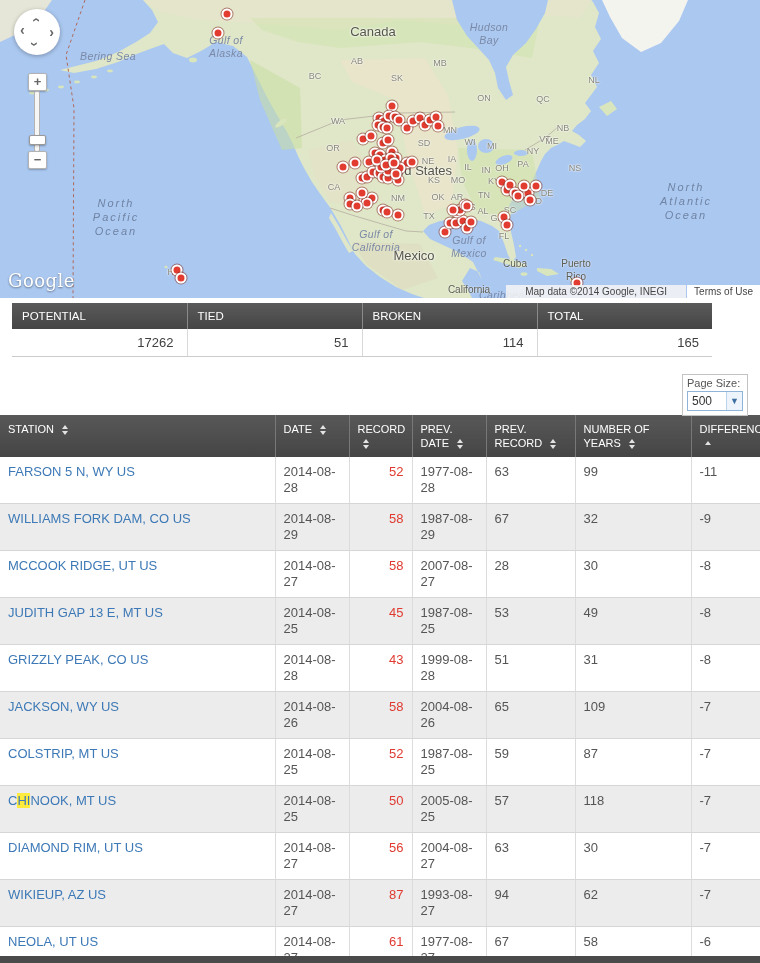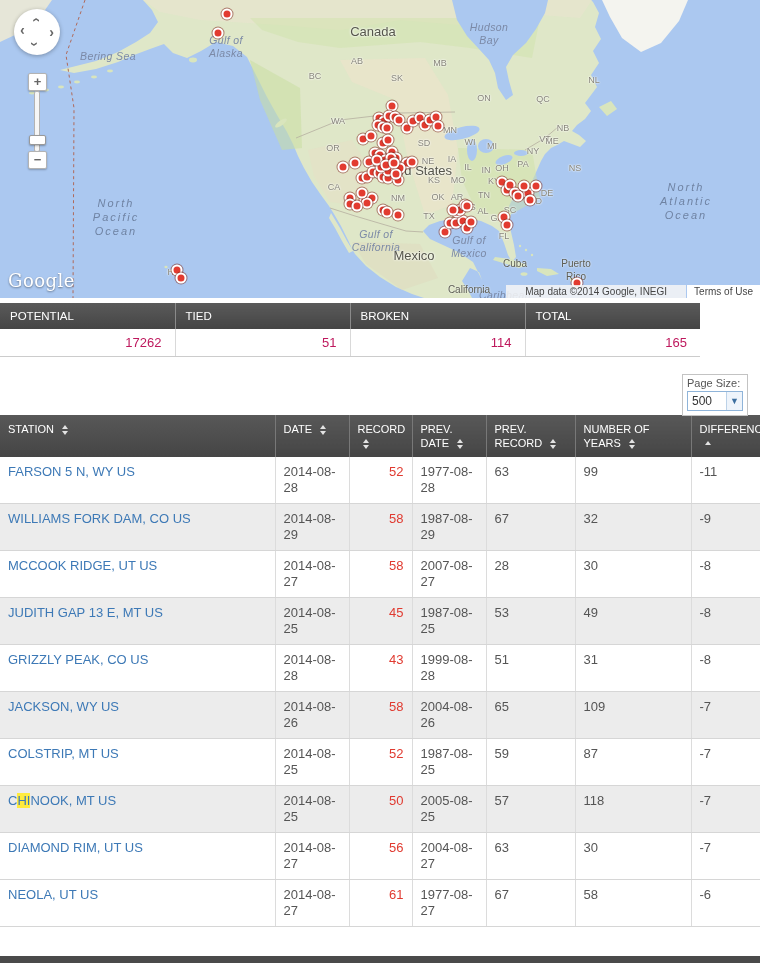--- a/index.html
+++ b/index.html
@@ -29,25 +29,25 @@
   .zin{top:73px}.zout{top:151px}
   .ztrack{position:absolute;left:34px;top:91px;width:4px;height:59px;background:#f6f6f6;border:1px solid #b3b3b3;border-radius:2px;cursor:pointer}
   .zhandle{position:absolute;left:29px;top:135px;width:15px;height:8px;background:#fff;border:1px solid #999;border-radius:2px;
            box-shadow:0 1px 2px rgba(0,0,0,.3);cursor:pointer}
   .glogo{position:absolute;left:8px;bottom:7px;color:#fff;font-size:18px;font-family:"DejaVu Serif",serif;
          letter-spacing:.5px;text-shadow:0 1px 2px rgba(0,0,0,.45);z-index:5}
   .attrib{position:absolute;right:0;bottom:0;display:flex;font-size:10px;color:#454545;z-index:7;line-height:13px}
   .attrib .mapdata{background:rgba(246,246,246,.85);padding:0 19px}
   .attrib .terms{background:#fff;padding:0 7px;margin-left:1px;cursor:pointer}
   
-  .summary{position:absolute;left:0;top:303px;width:700px;border-collapse:collapse;table-layout:fixed}
+  .summary{position:absolute;left:12px;top:303px;width:700px;border-collapse:collapse;table-layout:fixed}
   .summary th{background:linear-gradient(#5a5a5a,#454545);color:#fff;font-size:11.5px;font-weight:normal;
               text-align:left;padding:6px 10px;border-right:1px solid #8a8a8a;height:14px}
   .summary th:last-child{border-right:none}
-  .summary td{background:#fff;color:#be185d;font-size:13px;text-align:right;padding:6px 13px;
+  .summary td{background:#fff;color:#404040;font-size:13px;text-align:right;padding:6px 13px;
               border-right:1px solid #d9d9d9;border-bottom:1px solid #ccc;height:15px}
   .summary td:last-child{border-right:none}
   
   .pagesize{position:absolute;top:374px;right:12px;width:56px;border:1px solid #c3c3c3;padding:2px 4px 4px 4px;background:#fff;z-index:2}
   .pagesize label{display:block;font-size:11px;color:#555;margin-bottom:2px}
   .pswrap{position:relative}
   .pagesize select{width:100%;height:20px;font-size:12px;color:#333;border:1px solid #8fb4d9;background:#fff;
                    -webkit-appearance:none;appearance:none;padding:0 16px 0 4px;border-radius:0;font-family:"Liberation Sans",sans-serif}
   .pschev{position:absolute;right:1px;top:1px;width:15px;height:18px;background:#eef4fb;border-left:1px solid #bcd2e8;
           color:#3c6e9f;font-size:9px;text-align:center;line-height:18px;pointer-events:none}
@@ -421,20 +421,29 @@
       </tr>
       <tr class="odd">
         <td class="c-station"><a class="station">DIAMOND RIM, UT US</a></td>
         <td class="c-date">2014-08-27</td>
         <td class="c-rec">56</td>
         <td class="c-pdate">2004-08-27</td>
         <td class="c-prec">63</td>
         <td class="c-yrs">30</td>
         <td class="c-diff">-7</td>
       </tr>
+      <tr class="even">
+        <td class="c-station"><a class="station">WIKIEUP, AZ US</a></td>
+        <td class="c-date">2014-08-27</td>
+        <td class="c-rec">87</td>
+        <td class="c-pdate">1993-08-27</td>
+        <td class="c-prec">94</td>
+        <td class="c-yrs">62</td>
+        <td class="c-diff">-7</td>
+      </tr>
       <tr class="odd">
         <td class="c-station"><a class="station">NEOLA, UT US</a></td>
         <td class="c-date">2014-08-27</td>
         <td class="c-rec">61</td>
         <td class="c-pdate">1977-08-27</td>
         <td class="c-prec">67</td>
         <td class="c-yrs">58</td>
         <td class="c-diff">-6</td>
       </tr>
     </tbody>

